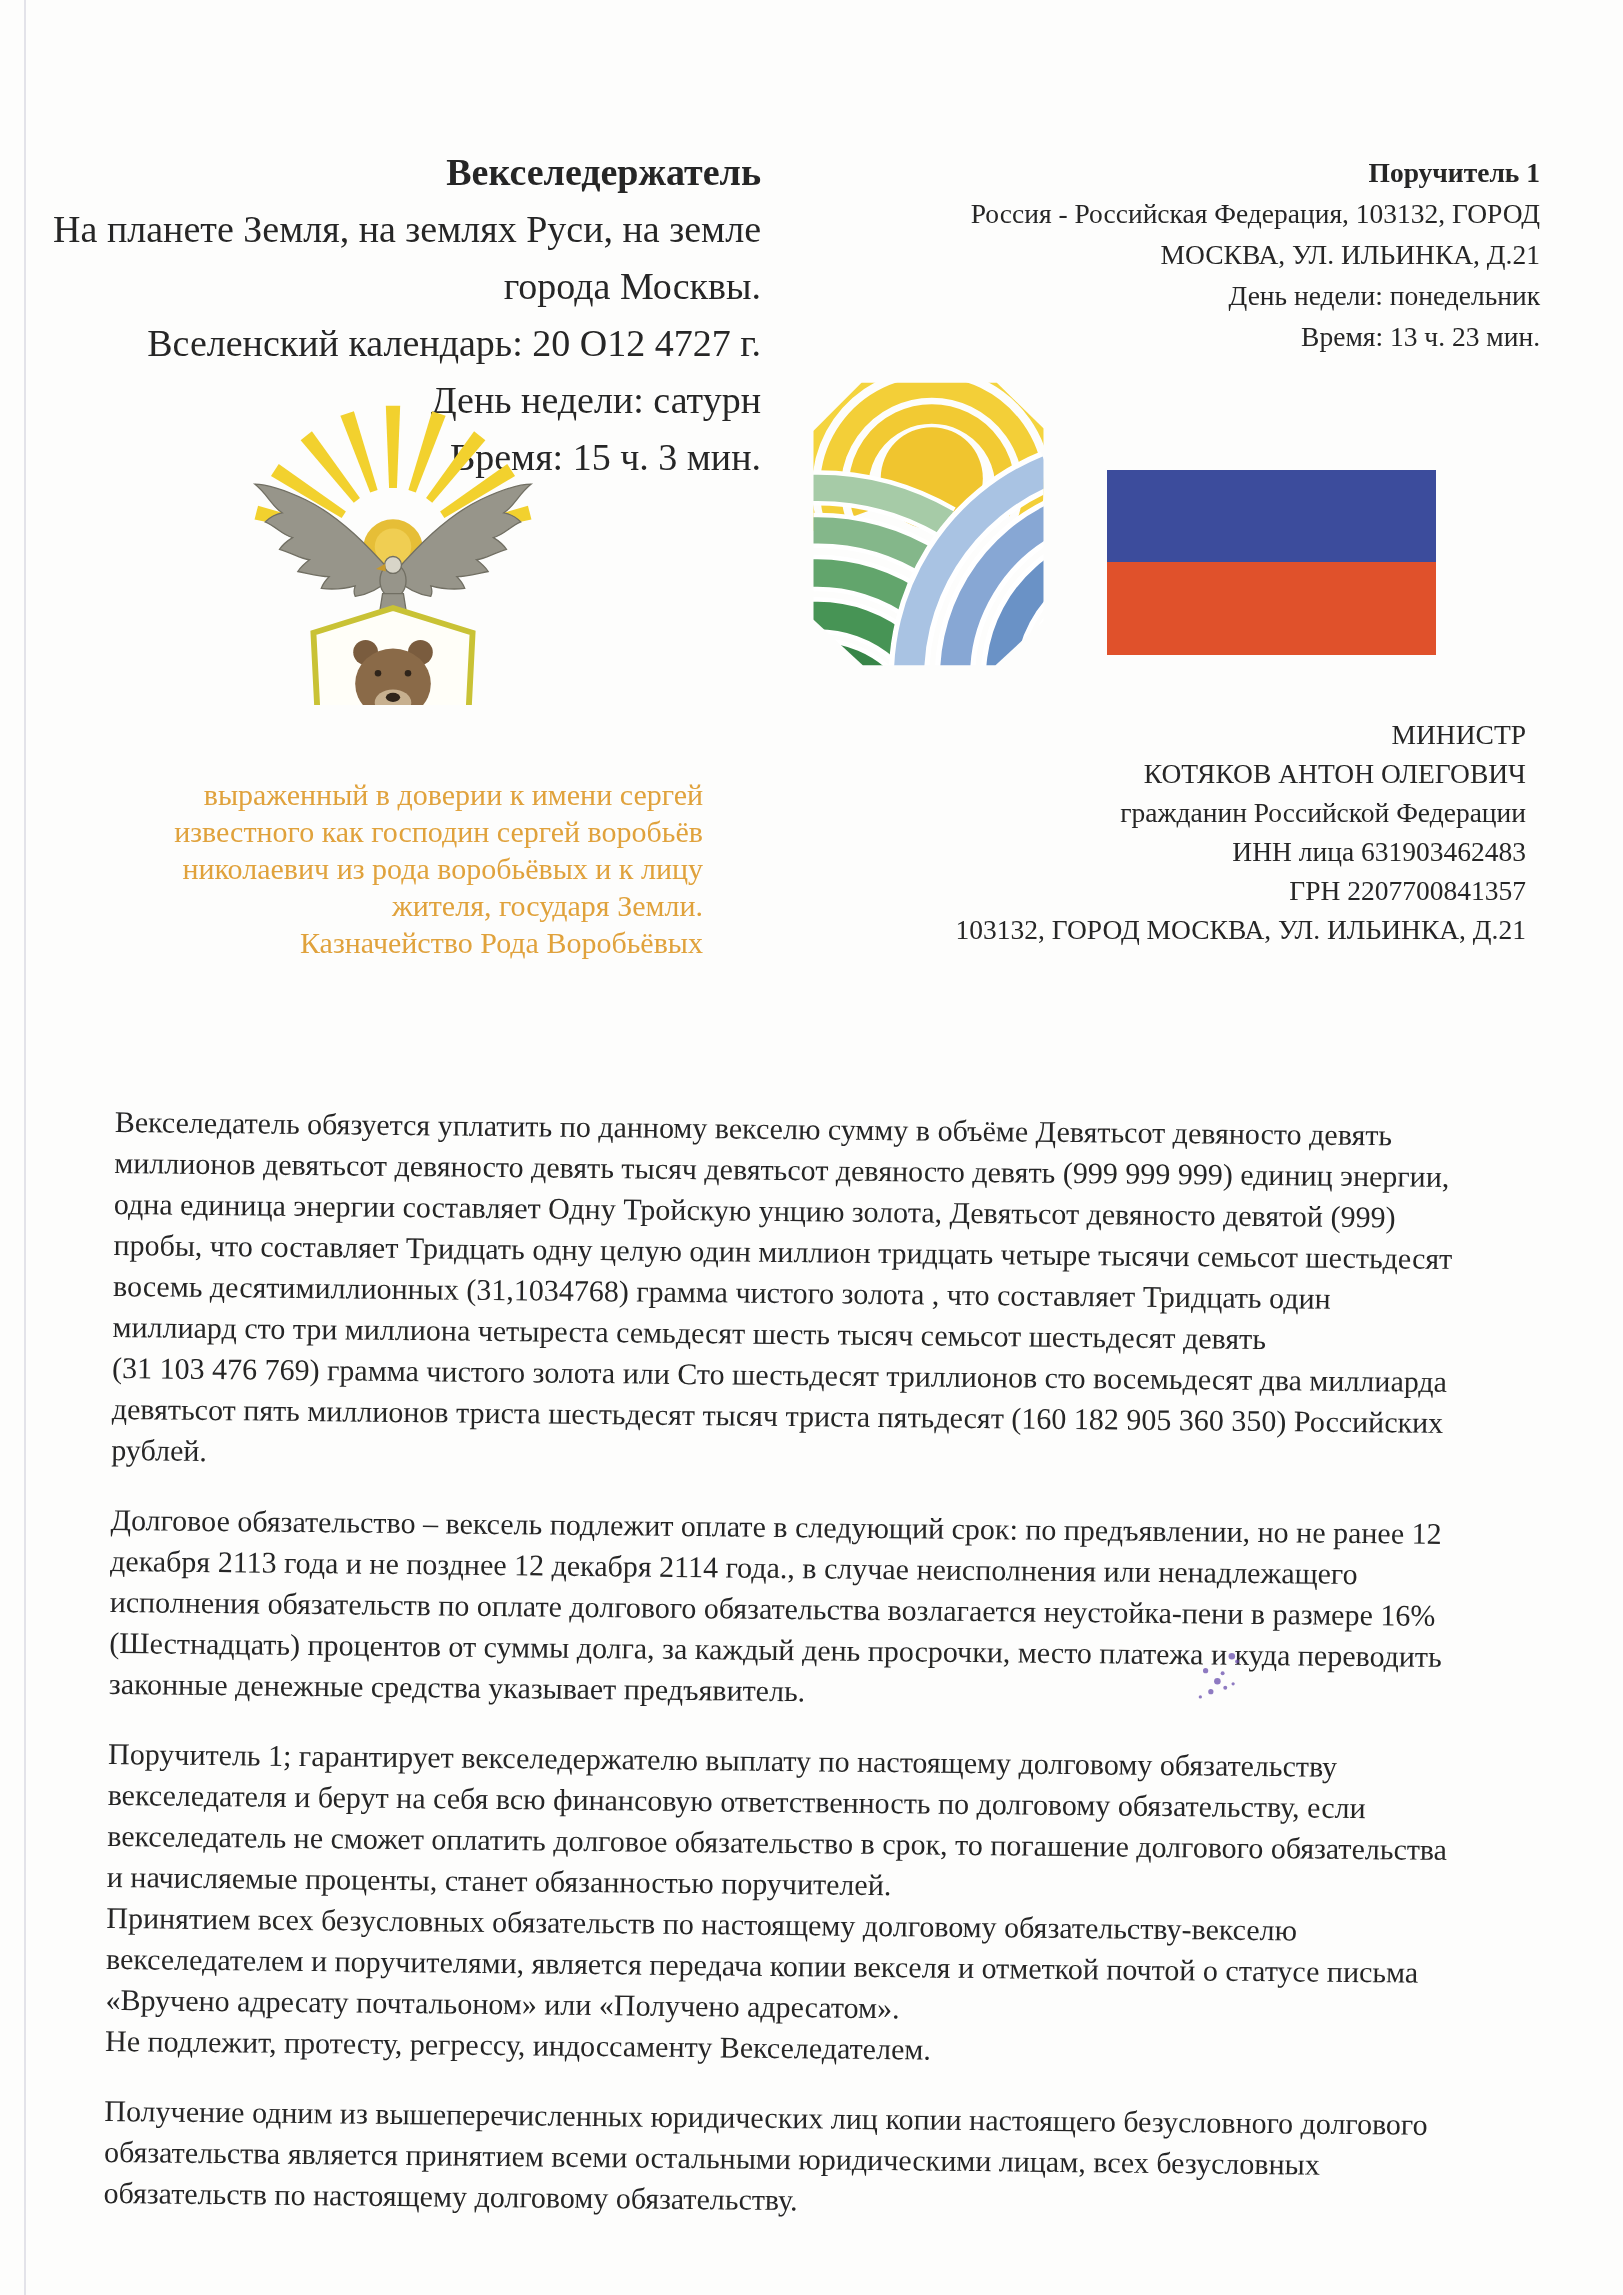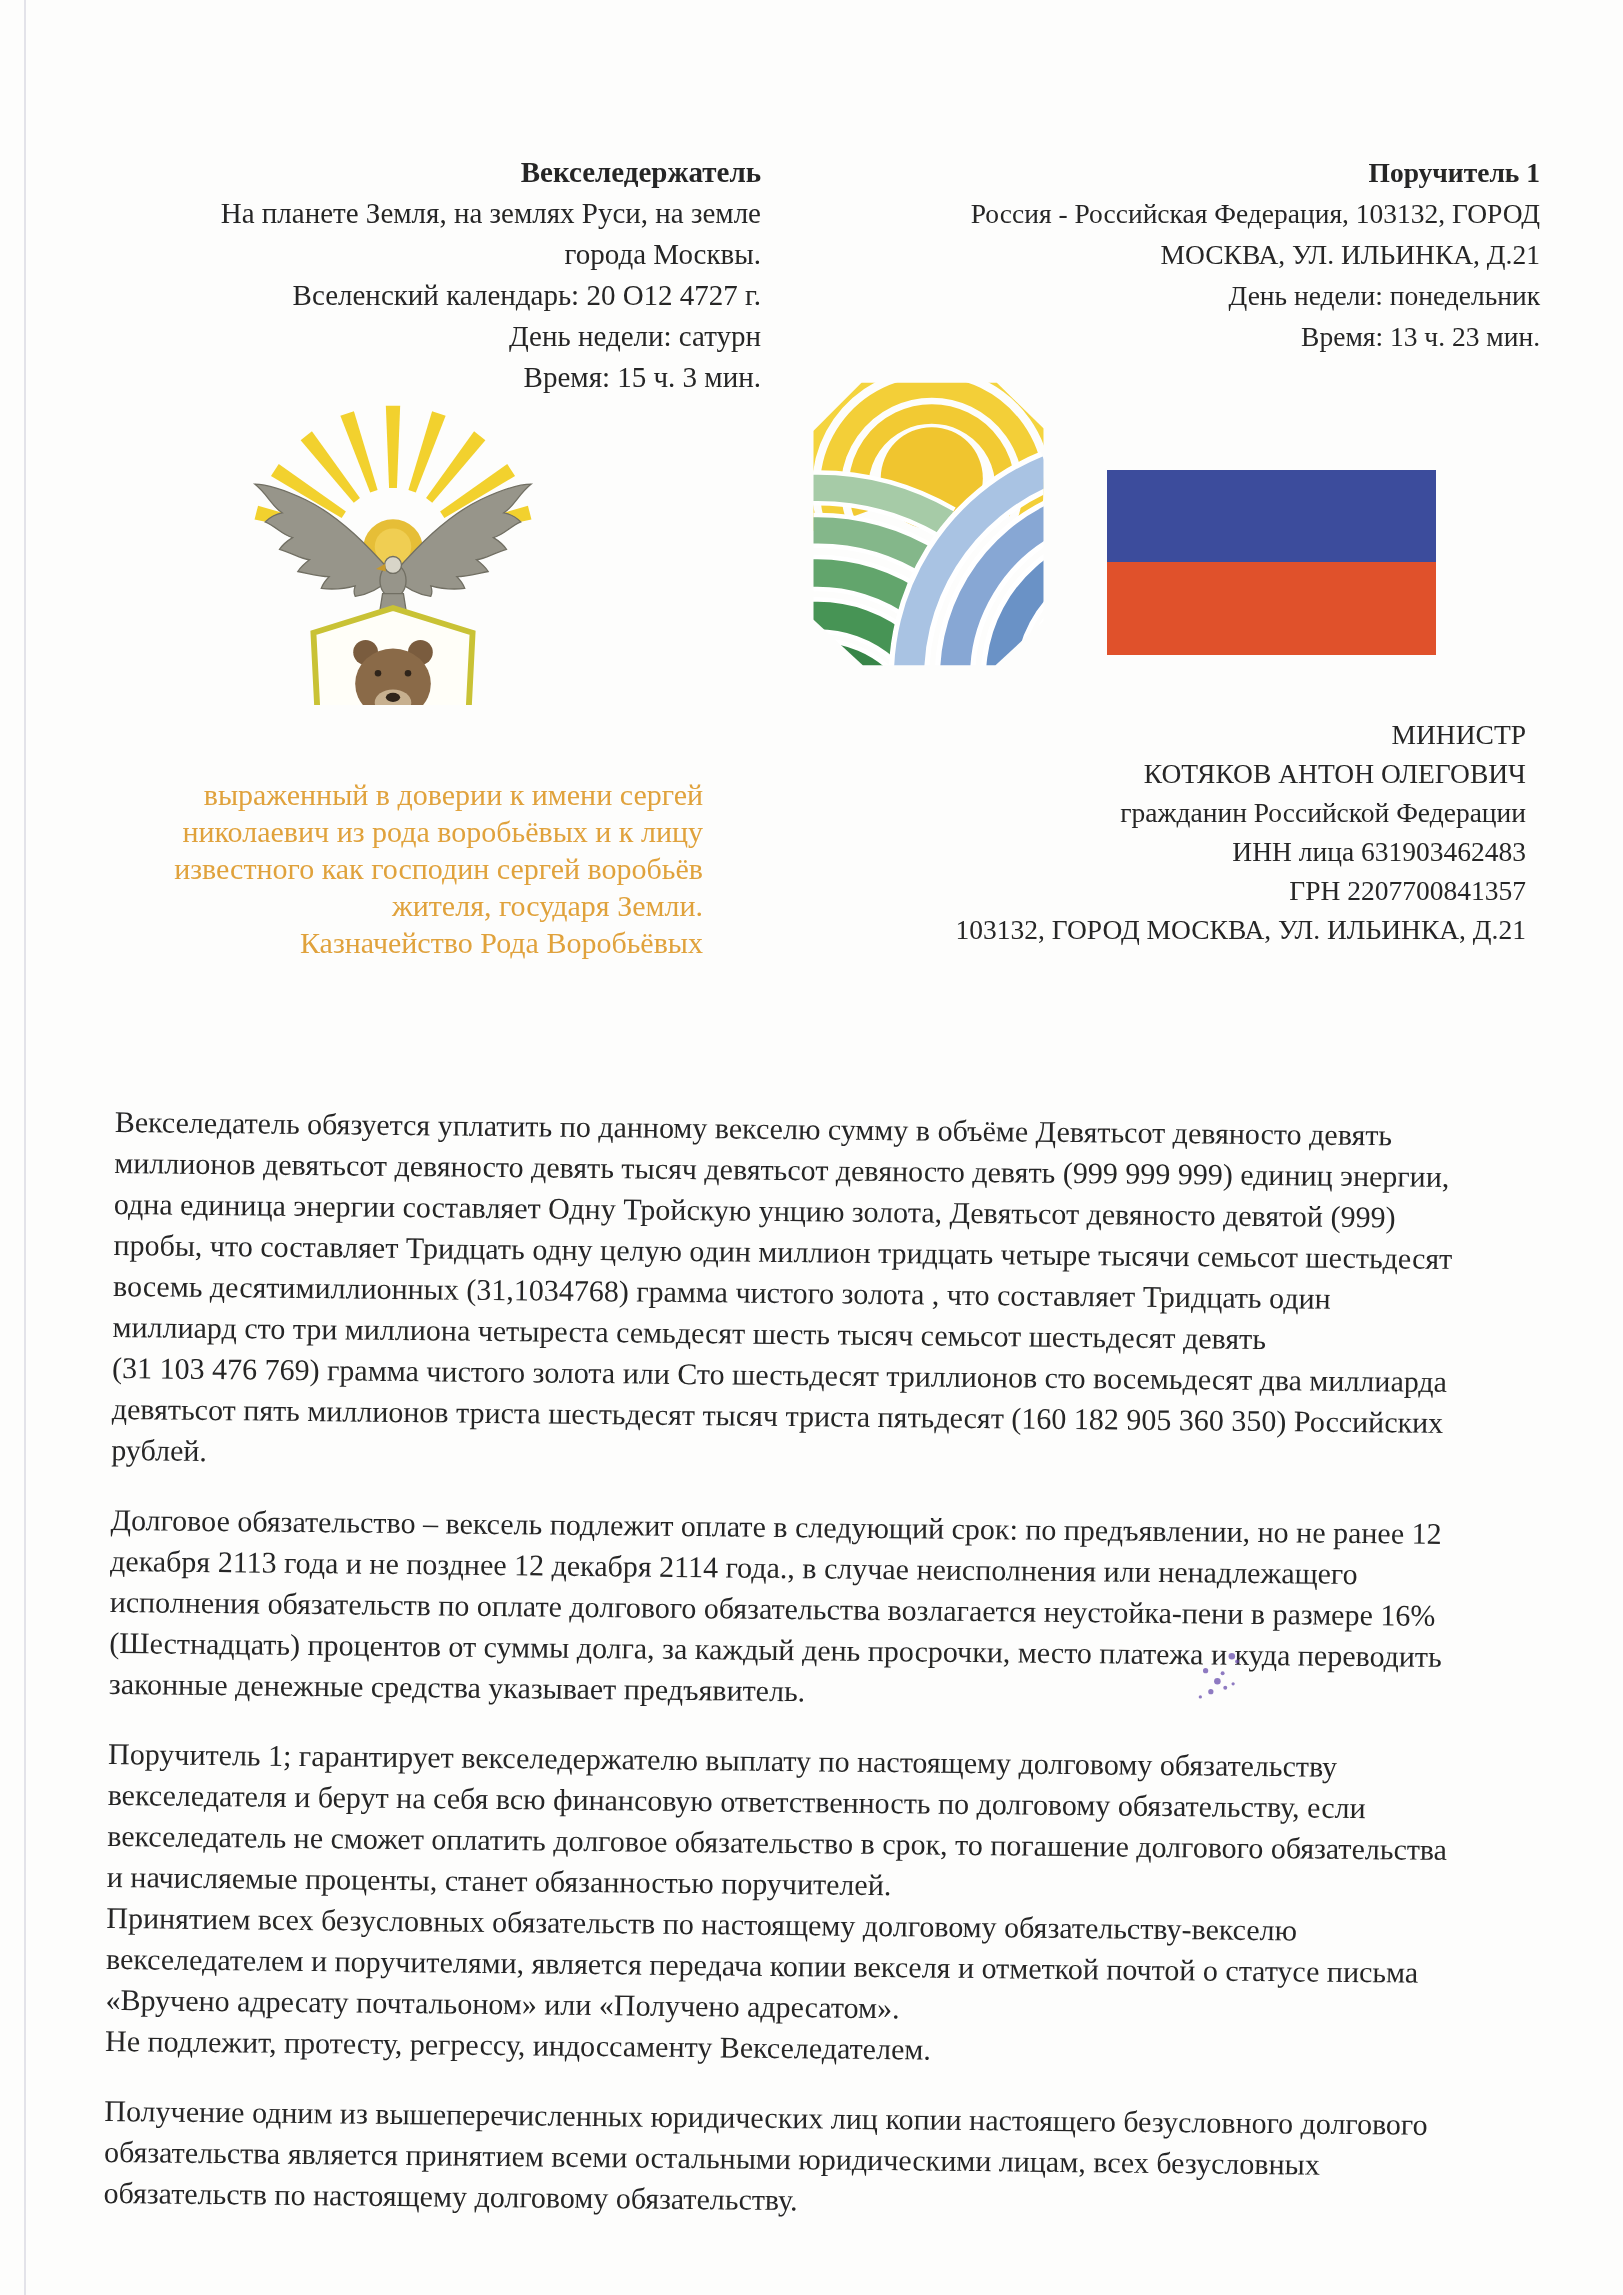--- a/index.html
+++ b/index.html
@@ -10,21 +10,21 @@
   }
   .scan-edge{position:absolute;left:23.6px;top:0;width:2px;height:2295px;background:#dcdce4;opacity:.8;}
   
   .hdr{
     position:absolute;top:55px;left:111px;right:0;text-align:center;
     font-weight:bold;font-size:26px;line-height:31px;color:var(--header-red,#c75330);
   }
   
   .rcol{position:absolute;display:flex;flex-direction:column;align-items:flex-end;white-space:nowrap;}
   .rcol .line{display:block;}
-  .holder{right:862px;top:152px;font-size:29px;line-height:41px;}
+  .holder{right:862px;top:152px;font-size:38px;line-height:41px;gap:16px;}
   .guarantor{right:83px;top:152px;font-size:27.5px;line-height:41px;}
   .col-title{font-weight:bold;}
   .treasury{right:920px;top:776px;font-size:30px;line-height:37px;color:var(--gold-text,#e0a23c);}
   .minister{right:97px;top:715px;font-size:27.5px;line-height:39px;}
   
   .emblem{position:absolute;left:243px;top:378px;}
   .mlogo{position:absolute;left:804px;top:380px;}
   .flag{position:absolute;left:1107px;top:470px;width:329px;height:185px;}
   .flag .stripe-b{width:100%;height:92px;background:var(--flag-blue,#3c4c9c);}
   .flag .stripe-r{width:100%;height:93px;background:var(--flag-red,#e0512b);}
@@ -162,22 +162,22 @@
     </g>
   </svg>
 
   <div class="flag">
     <div class="stripe-b"></div>
     <div class="stripe-r"></div>
   </div>
 
   <div class="rcol treasury">
     <span class="line">выраженный в доверии к имени сергей</span>
+    <span class="line">известного как господин сергей воробьёв</span>
     <span class="line">николаевич из рода воробьёвых и к лицу</span>
-    <span class="line">известного как господин сергей воробьёв</span>
     <span class="line">жителя, государя Земли.</span>
     <span class="line">Казначейство Рода Воробьёвых</span>
   </div>
 
   <div class="rcol minister">
     <span class="line">МИНИСТР</span>
     <span class="line">КОТЯКОВ АНТОН ОЛЕГОВИЧ</span>
     <span class="line">гражданин Российской Федерации</span>
     <span class="line">ИНН лица 631903462483</span>
     <span class="line">ГРН 2207700841357</span>

